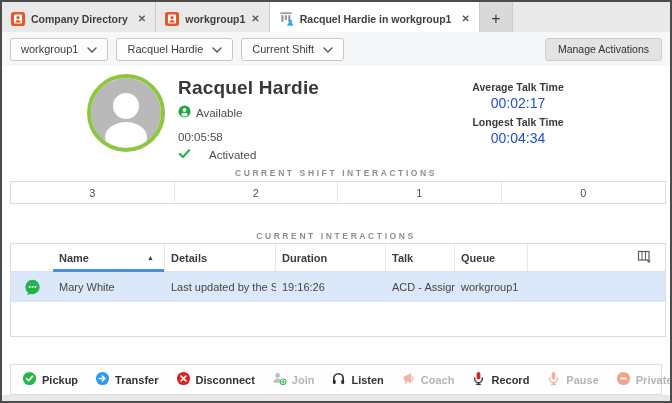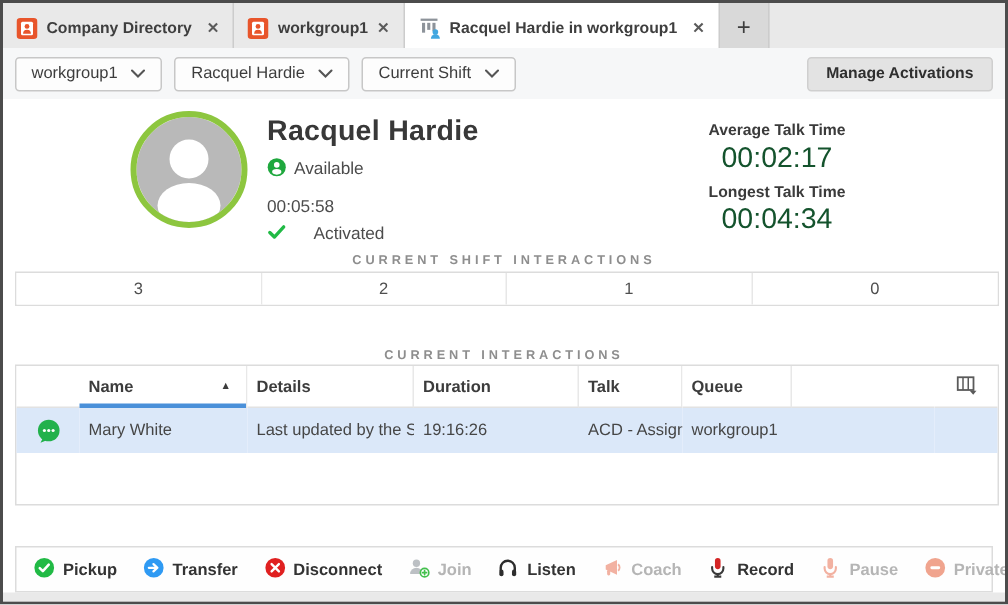--- a/index.html
+++ b/index.html
@@ -12,33 +12,33 @@
   .tab.active { background:#fff; }
   .tab .close { font-size:10px; color:#5a5a5a; margin-left:4px; }
   .tab.min-w { min-width:113px; }
   .tab.min-w .close { margin-left:auto; }
   .newtab { width:33px; background:#d9d9d9; display:flex; align-items:center; justify-content:center; font-size:16px; font-weight:400; color:#3e3e3e; border-right:1px solid #cccccc; }
   .ticon { display:flex; align-items:center; }
 
   
   .subbar { position:absolute; top:30px; left:0; right:0; height:34px; background:#f6f7f8; display:flex; align-items:center; padding:0 8px; gap:8px; }
   .dd { height:23px; display:flex; align-items:center; gap:9px; padding:0 10px; background:#fdfdfd; border:1px solid #c7c7c7; border-radius:3px; font-size:11px; color:#3d3d3d; }
-  .manage-btn { margin-left:auto; height:23px; display:flex; align-items:center; padding:0 12px; background:#e3e3e3; border:1px solid #cfcfcf; border-radius:3px; font-size:10.5px; font-weight:700; color:#2f2f2f; }
+  .manage-btn { margin-left:auto; height:23px; display:flex; align-items:center; padding:0 12px; background:#e3e3e3; border:1px solid #cfcfcf; border-radius:3px; font-size:10.5px; font-weight:400; color:#2f2f2f; }
 
   
   .profile { position:absolute; top:64px; left:0; right:0; height:100px; background:#fff; }
   .avatar { position:absolute; left:84px; top:7px; width:80px; height:80px; }
   .pinfo { position:absolute; left:176px; top:11px; }
   .agent-name { font-size:19px; font-weight:700; color:#383838; letter-spacing:.2px; }
   .status-row { display:flex; align-items:center; gap:5px; margin-top:6px; font-size:11.5px; color:#4c4c4c; }
   .status-duration { margin-top:11px; font-size:11.5px; color:#4c4c4c; }
   .activated-row { display:flex; align-items:center; gap:18px; margin-top:4px; font-size:11.5px; color:#4c4c4c; }
   .stats { position:absolute; left:450px; top:15px; width:132px; text-align:center; }
   .stat-label { font-size:10.5px; font-weight:700; color:#3b3b3b; }
-  .stat-value { font-size:19px; color:#14532d; margin:2px 0 5px 0; }
+  .stat-value { font-size:14px; color:#1d4ed8; margin:2px 0 5px 0; }
 
   
   .section-title { position:absolute; left:0; right:0; text-align:center; font-size:8.5px; font-weight:600; letter-spacing:2.6px; color:#8e8e8e; }
 
   
   .shift-table { position:absolute; top:179px; left:8px; width:656px; border:1px solid #dcdcdc; }
   .shift-hrow, .shift-vrow { display:grid; grid-template-columns:repeat(4,1fr); }
   .shift-hrow > div { height:20px; background:#f2f2f2; border-right:1px solid #dcdcdc; border-bottom:1px solid #dcdcdc; display:flex; align-items:center; justify-content:center; font-size:10.5px; font-weight:700; color:#3c3c3c; }
   .shift-vrow > div { height:21px; background:#fff; border-right:1px solid #e7e7e7; display:flex; align-items:center; justify-content:center; font-size:11px; color:#4f4f4f; }
   .shift-hrow > div:last-child, .shift-vrow > div:last-child { border-right:none; }

